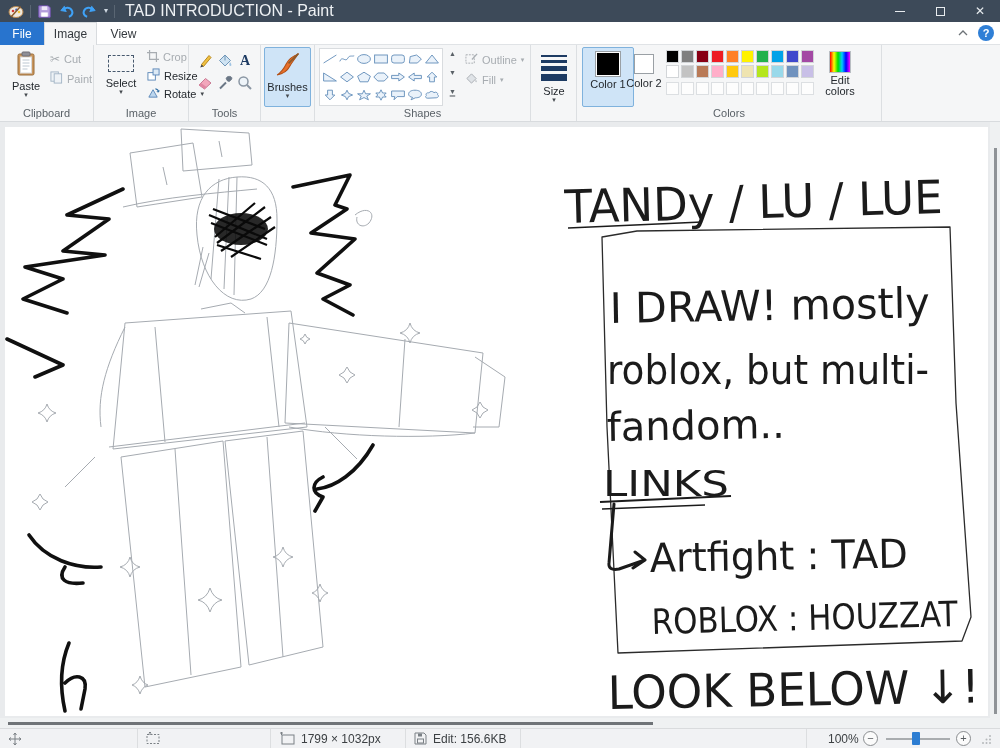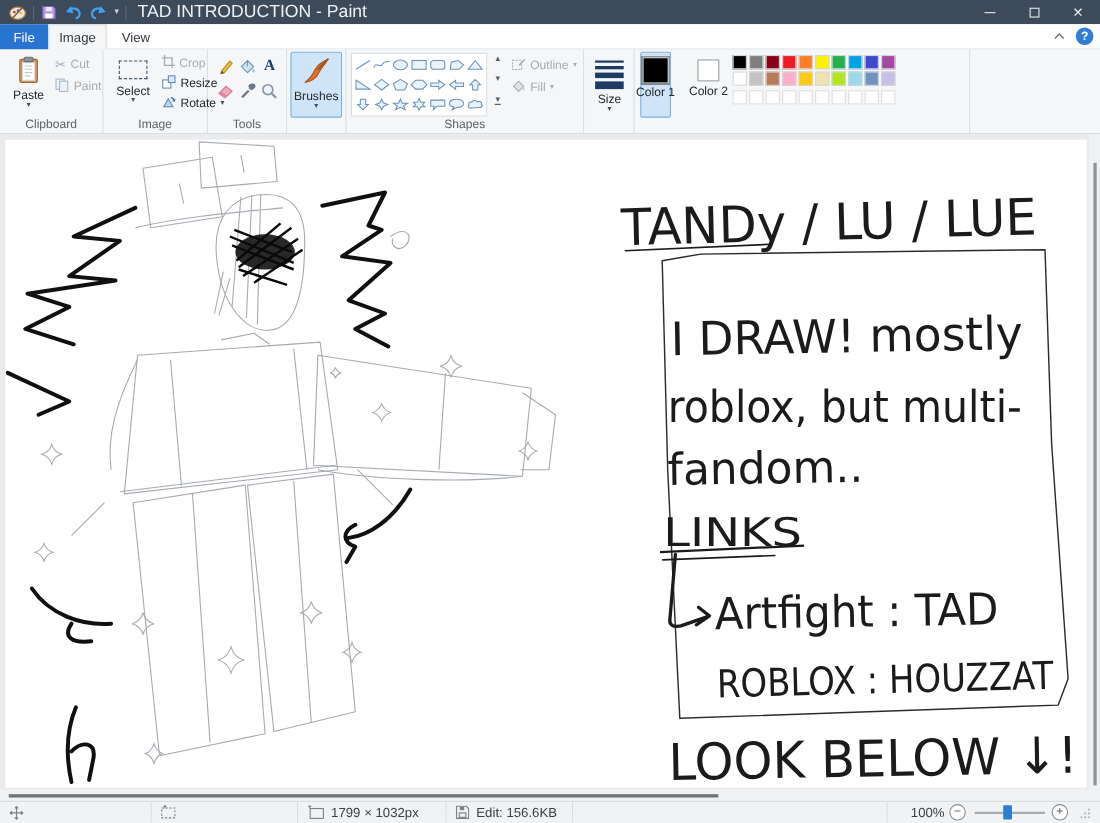--- a/index.html
+++ b/index.html
@@ -367,21 +367,21 @@
             <div style="height:3px"></div>
             <div style="height:5px"></div>
             <div style="height:7px"></div>
         </span>
         <span class="blabel" style="margin-top:5px">Size</span>
         <span class="caret">▾</span>
       </div>
     </div>
 
     <div class="rgroup" style="left:577px;width:305px">
-      <div class="bigbtn selectedbtn" style="left:5px;top:2px;width:28px;height:60px">
+      <div class="bigbtn selectedbtn" style="left:5px;top:2px;width:52px;height:60px">
         <span class="swatchbig" style="width:26px;height:26px;background:#000000"></span>
         <span class="blabel" style="width:36px">Color 1</span>
       </div>
       <div class="bigbtn" style="left:48px;top:2px;width:38px;height:60px">
         <span class="swatchbig" style="width:20px;height:20px;background:#ffffff;margin-top:3px"></span>
         <span class="blabel" style="width:36px;margin-top:4px">Color 2</span>
       </div>
       <div class="palette" style="left:89px;top:5px">
           <div class="swatch" style="background: rgb(0, 0, 0);"></div>
           <div class="swatch" style="background: rgb(127, 127, 127);"></div>
@@ -411,20 +411,25 @@
           <div class="swatch empty"></div>
           <div class="swatch empty"></div>
           <div class="swatch empty"></div>
           <div class="swatch empty"></div>
           <div class="swatch empty"></div>
           <div class="swatch empty"></div>
           <div class="swatch empty"></div>
           <div class="swatch empty"></div>
           <div class="swatch empty"></div>
         </div>
+      <div class="bigbtn" style="left:232px;top:2px;width:62px;height:60px">
+        <span class="editicon"></span>
+        <span class="blabel" style="width:44px">Edit colors</span>
+      </div>
+      <div class="rgroup-label">Colors</div>
     </div>
   </div>
 
   <div class="canvas-area">
     <div class="page">
       <svg width="983" height="589" viewBox="0 0 983 589">
 
         <g stroke="#a6abb1" fill="none" stroke-width="1" stroke-linejoin="round">
 
           <path d="M125 26 L188 16 L197 70 L132 80 Z"></path>

